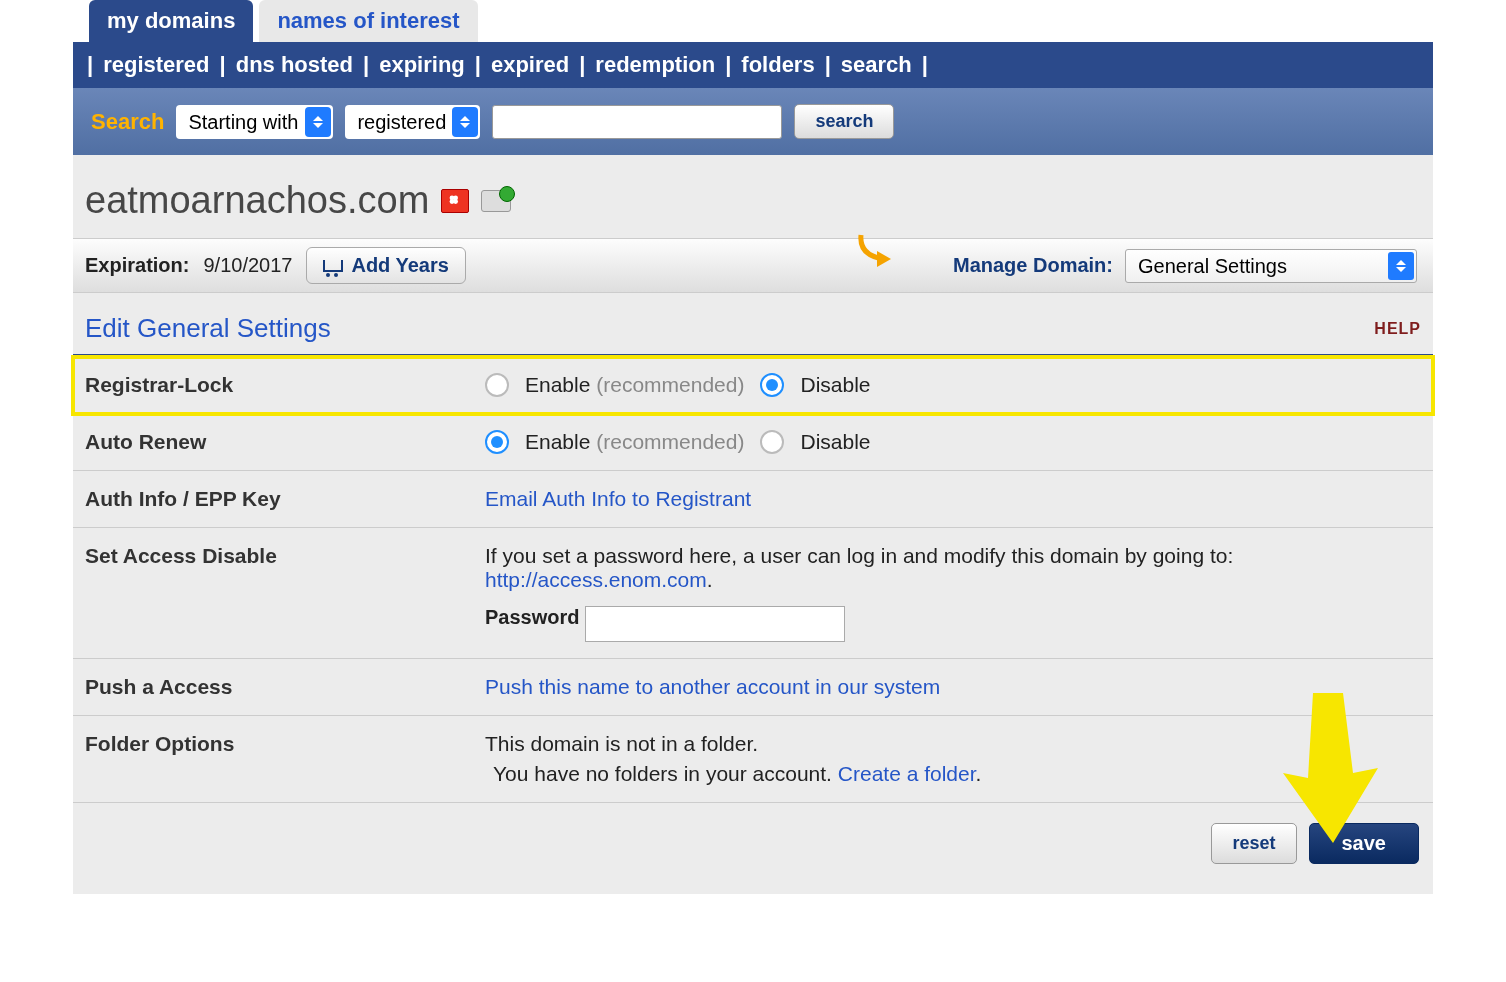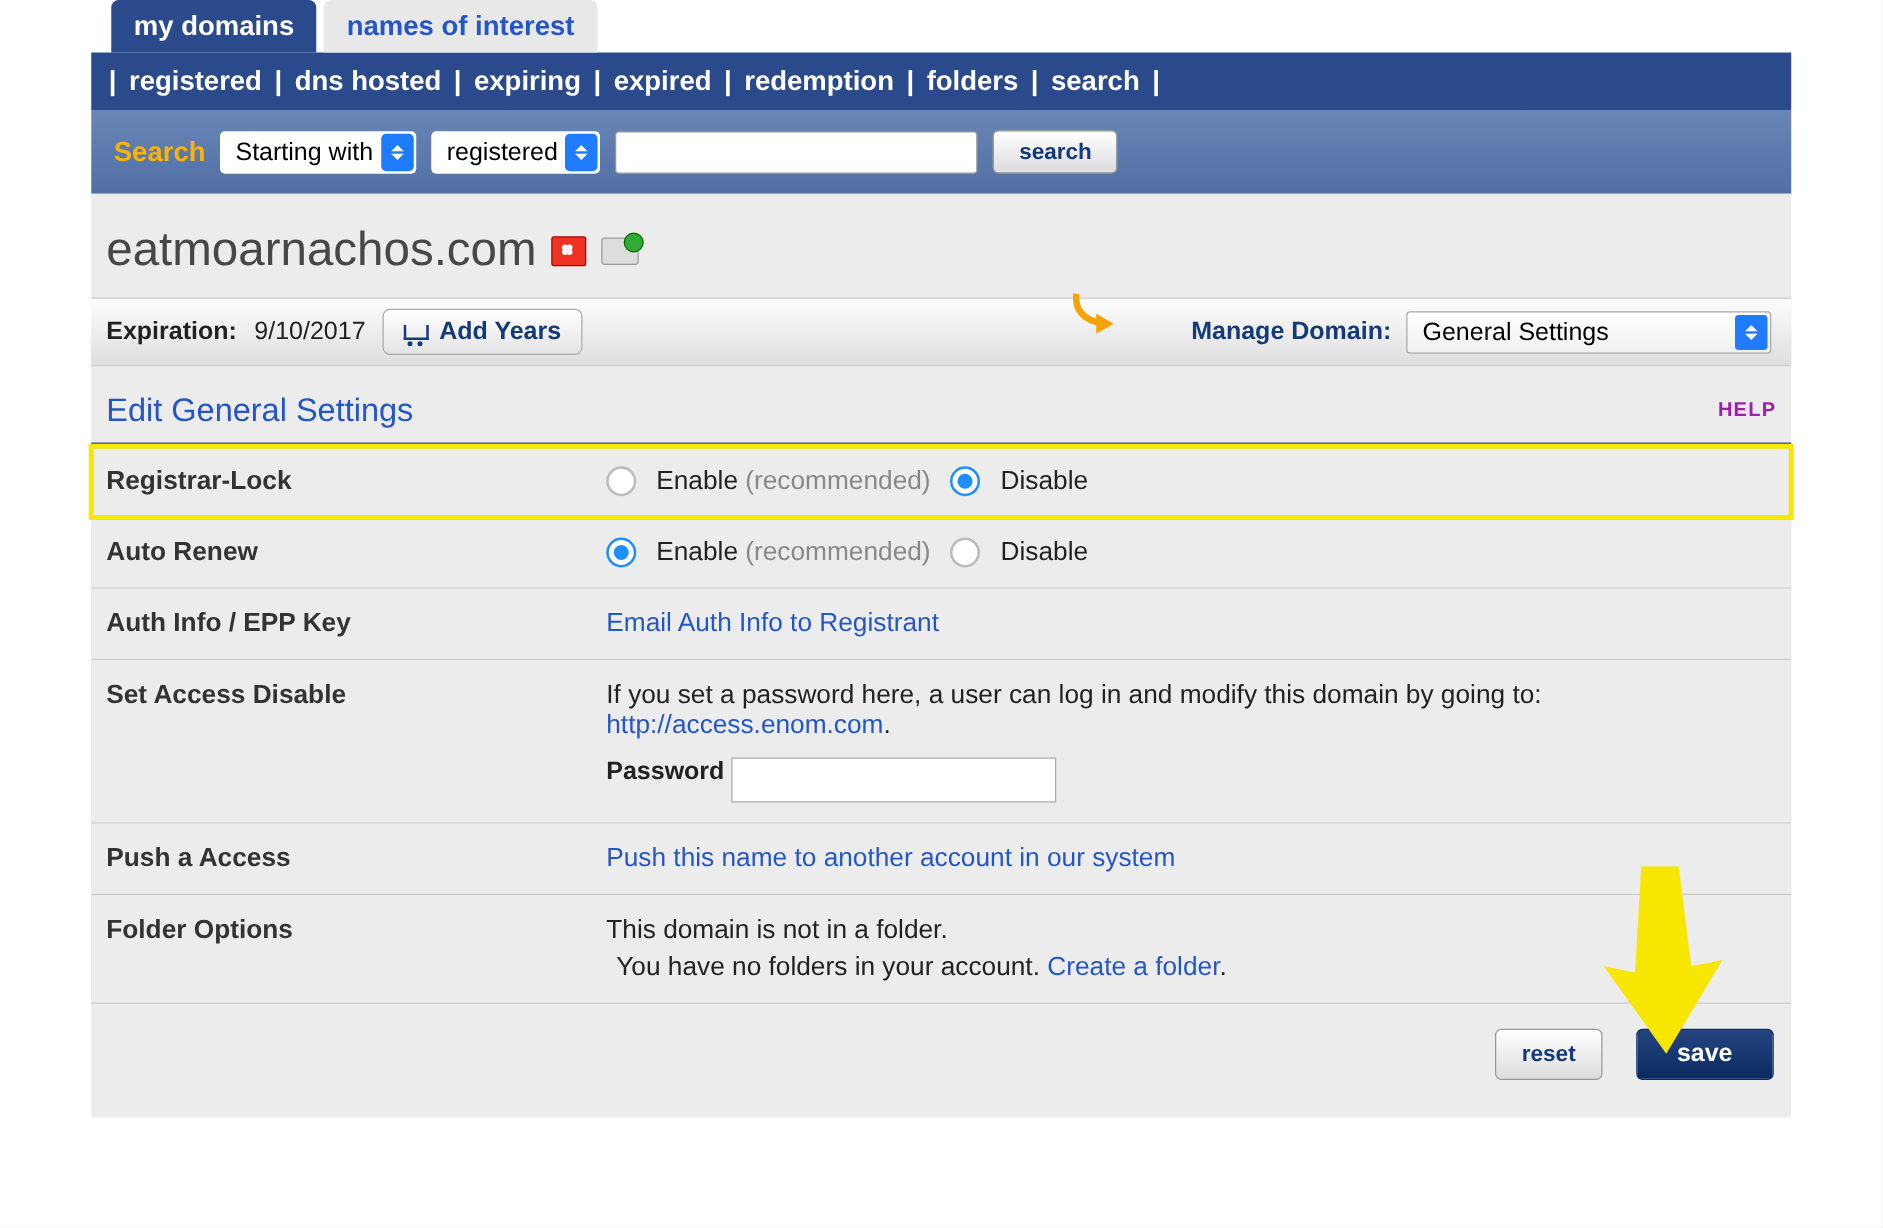--- a/index.html
+++ b/index.html
@@ -52,42 +52,42 @@
 .manage-sel select { appearance:none; border:none; background:transparent; font-size:20px; padding: 0 36px 0 12px; height:32px; outline:none; width: 290px; }
 .manage-sel .sel-btn { position:absolute; right:2px; top:2px; width:26px; height:28px; background:#1f7bff; border-radius:3px; display:flex; flex-direction:column; align-items:center; justify-content:center; pointer-events:none; }
 .manage-sel .sel-btn::before { content:''; border-left:5px solid transparent; border-right:5px solid transparent; border-bottom:5px solid #fff; margin-bottom:2px; }
 .manage-sel .sel-btn::after { content:''; border-left:5px solid transparent; border-right:5px solid transparent; border-top:5px solid #fff; }
 .arrow-curve { position:absolute; left: 782px; top: -8px; }
 .arrow-curve svg { width:44px; height:40px; }
 
 
 .sect-title-row { display:flex; align-items:center; justify-content: space-between; padding: 20px 12px 10px 12px; }
 .sect-title { color:#2556c7; font-size:26px; }
-.help { color:#a21caf; font-weight:bold; font-size:16px; letter-spacing:1px; }
+.help { color:#7f1d1d; font-weight:bold; font-size:16px; letter-spacing:1px; }
 
 
 .set-table { border-top: 3px solid #2b4a8b; }
 .set-row { display:flex; border-bottom:1px solid #ccc; background:#ececec; padding: 16px 12px; align-items:flex-start; }
 .set-row.hl { outline: 4px solid #f7e600; outline-offset: -2px; }
 .set-label { width: 400px; font-weight:bold; font-size:21px; color:#333; }
 .set-val { flex:1; font-size:21px; color:#222; }
 .radio-group { display:flex; align-items:center; gap: 16px; }
 .radio { appearance:none; width:24px; height:24px; border:2px solid #bbb; border-radius:50%; background:#fff; position:relative; cursor:pointer; }
 .radio:checked { border-color:#1f8fff; }
 .radio:checked::after { content:''; position:absolute; left:4px; top:4px; width:12px; height:12px; background:#1f8fff; border-radius:50%; }
 .rlabel { font-size:21px; color:#222; }
 .rec { color:#888; }
 .link { color:#2556c7; cursor:pointer; }
 .pw-fields { display:flex; gap: 24px; margin-top: 14px; }
 .pw-col { display:flex; gap:6px; }
 .pw-col label { font-weight:bold; font-size:20px; }
 .pw-col input { width: 260px; height:36px; border:1px solid #aaa; background:#fff; padding: 0 8px; font-size:18px; }
 
 
-.footer { display:flex; justify-content:flex-end; gap: 27px; padding: 20px 14px 30px 14px; position: relative; }
+.footer { display:flex; justify-content:flex-end; gap: 12px; padding: 20px 14px 30px 14px; position: relative; }
 .btn-dark { background: linear-gradient(#26457f,#0a2a60); color:#fff; border:1px solid #0a2a60; border-radius:5px; font-weight:bold; font-size:20px; padding: 8px 32px; cursor:pointer; }
 .big-arrow { position:absolute; right: 50px; top: -110px; pointer-events:none; }
 .big-arrow svg { width: 110px; height: 150px; }
 </style>
 </head>
 <body>
 
 <div class="wrap">
   <div class="top-tabs">
     <div class="top-tab active">my domains</div>

